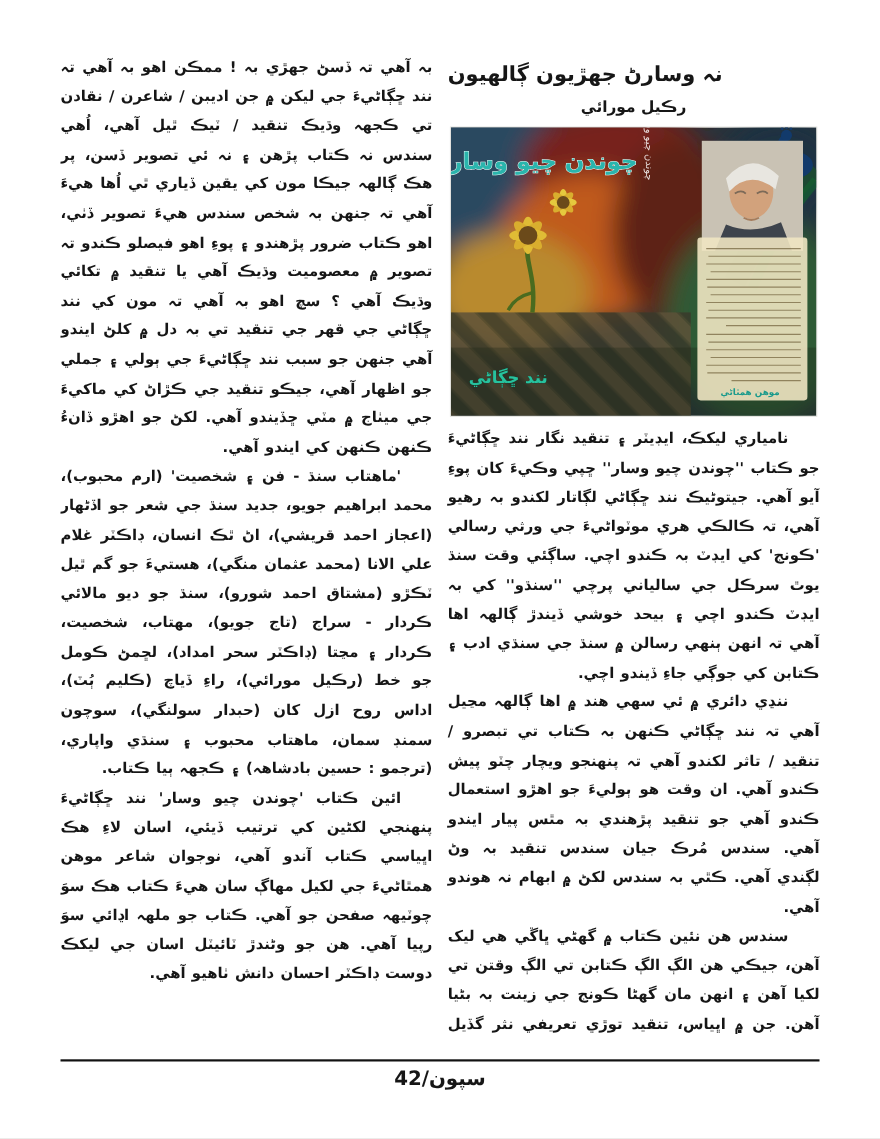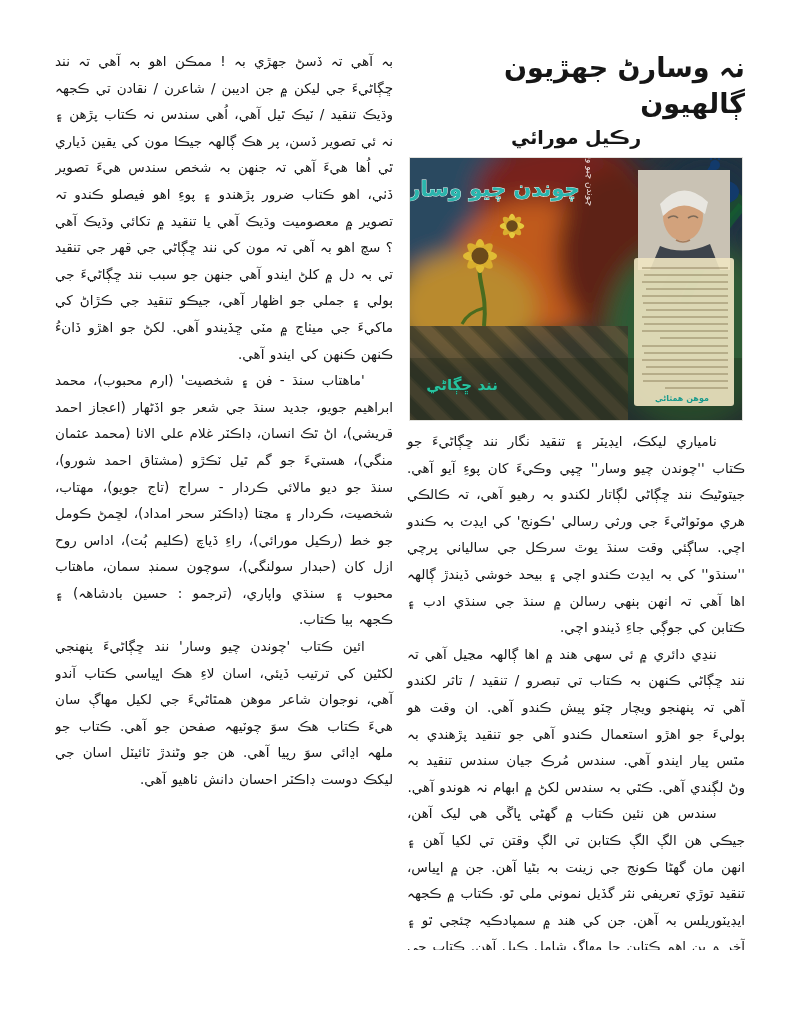--- a/index.html
+++ b/index.html
@@ -7,29 +7,29 @@
     position:relative;width:800px;height:1035px;margin:0 auto;background:#ffffff;
     font-family:"DejaVu Sans",sans-serif;color:#161616;overflow:hidden;
     box-shadow:0 0 0 1px #d8d8d4;
   }
   .content{
     position:absolute;top:48px;right:55px;left:55px;height:902px;
     direction:rtl;display:flex;gap:14px;overflow:hidden;
   }
   .col{width:338px;flex:0 0 338px;}
   .article-title{
-    margin:2px 0 4px 0;text-align:right;font-size:27px;line-height:36px;
+    margin:2px 0 4px 0;text-align:left;font-size:19px;line-height:36px;
     font-weight:bold;letter-spacing:0;
   }
   .article-author{
-    margin:0 0 10px 0;text-align:center;font-size:19px;font-weight:bold;
+    margin:0 0 10px 0;text-align:center;font-size:14px;font-weight:bold;
   }
   .cover-wrap{width:332px;height:262px;margin:0 auto 8px auto;box-shadow:0 0 0 1px #e2e2de;}
   p.body-par{
-    margin:0;font-size:13.5px;font-weight:normal;line-height:26.6px;
+    margin:0;font-size:13.5px;font-weight:bold;line-height:26.6px;
     text-align:justify;word-spacing:1px;
   }
   p.indent{text-indent:2.1em;}
   .footer{
     position:absolute;left:55px;right:55px;bottom:44px;
     border-top:2.5px solid #111;text-align:center;padding-top:5px;
     direction:rtl;font-weight:bold;font-size:18px;
   }
 </style>
 </head>
@@ -147,14 +147,17 @@
     </div>
 
     <div class="col">
       <p class="body-par">بہ آهي تہ ڏسڻ جهڙي بہ ! ممڪن اهو بہ آهي تہ نند ڇڳاڻيءَ جي ليکن ۾ جن اديبن / شاعرن / نقادن تي ڪجهہ وڌيڪ تنقيد / ٽيڪ ٿيل آهي، اُهي سندس نہ ڪتاب پڙهن ۽ نہ ئي تصوير ڏسن، پر هڪ ڳالهہ جيڪا مون کي يقين ڏياري ٿي اُها هيءَ آهي تہ جنهن بہ شخص سندس هيءَ تصوير ڏٺي، اهو ڪتاب ضرور پڙهندو ۽ پوءِ اهو فيصلو ڪندو تہ تصوير ۾ معصوميت وڌيڪ آهي يا تنقيد ۾ تکائي وڌيڪ آهي ؟ سچ اهو بہ آهي تہ مون کي نند ڇڳاڻي جي قهر جي تنقيد تي بہ دل ۾ کلڻ ايندو آهي جنهن جو سبب نند ڇڳاڻيءَ جي ٻولي ۽ جملي جو اظهار آهي، جيڪو تنقيد جي ڪڙاڻ کي ماکيءَ جي ميٺاج ۾ مٽي ڇڏيندو آهي. لکڻ جو اهڙو ڏانءُ ڪنهن ڪنهن کي ايندو آهي.</p>
       <p class="body-par indent">'ماهتاب سنڌ - فن ۽ شخصيت' (ارم محبوب)، محمد ابراهيم جويو، جديد سنڌ جي شعر جو اڏڻهار (اعجاز احمد قريشي)، اڻ ٿڪ انسان، ڊاڪٽر غلام علي الانا (محمد عثمان منگي)، هستيءَ جو گم ٿيل ٽڪڙو (مشتاق احمد شورو)، سنڌ جو ديو مالائي ڪردار - سراج (تاج جويو)، مهتاب، شخصيت، ڪردار ۽ مڃتا (ڊاڪٽر سحر امداد)، لڇمڻ ڪومل جو خط (رڪيل مورائي)، راءِ ڏياچ (ڪليم ٻُٽ)، اداس روح ازل کان (حبدار سولنگي)، سوچون سمنڊ سمان، ماهتاب محبوب ۽ سنڌي واپاري، (ترجمو : حسين بادشاهہ) ۽ ڪجهہ ٻيا ڪتاب.</p>
       <p class="body-par indent">ائين ڪتاب 'چوندن چيو وسار' نند ڇڳاڻيءَ پنهنجي لکڻين کي ترتيب ڏيئي، اسان لاءِ هڪ اڀياسي ڪتاب آندو آهي، نوجوان شاعر موهن همٿاڻيءَ جي لکيل مهاڳ سان هيءَ ڪتاب هڪ سوَ چوٽيهہ صفحن جو آهي. ڪتاب جو ملهہ اڍائي سوَ رپيا آهي. هن جو وڻندڙ ٽائيٽل اسان جي ليکڪ دوست ڊاڪٽر احسان دانش ٺاهيو آهي.</p>
     </div>
 
   </div>
 
+  <div class="footer">
+    <span>سپون/42</span>
+  </div>
 
 </div>
 
 </body></html>

